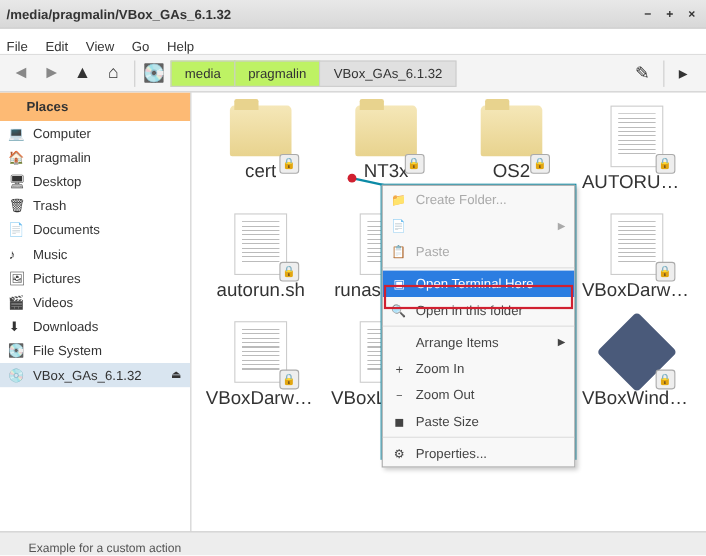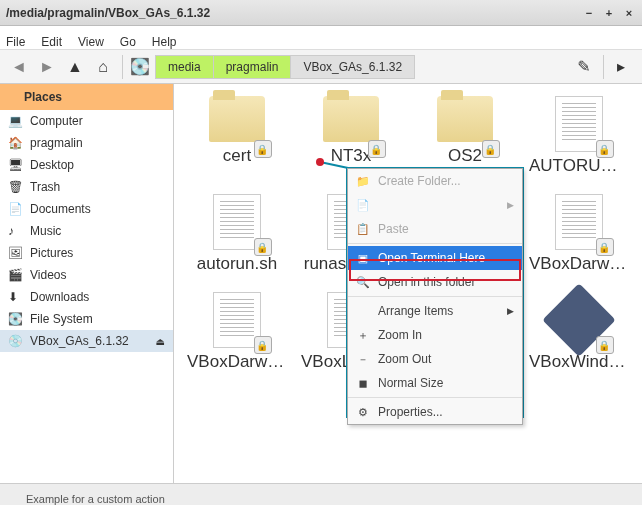--- a/index.html
+++ b/index.html
@@ -247,21 +247,21 @@
     <div class="ctx-item">
       <span class="ctx-icon">＋</span>
       <span>Zoom In</span>
     </div>
     <div class="ctx-item">
       <span class="ctx-icon">－</span>
       <span>Zoom Out</span>
     </div>
     <div class="ctx-item">
       <span class="ctx-icon">◼</span>
-      <span>Normal Size</span>
+      <span>Paste Size</span>
     </div>
     <div class="ctx-sep"></div>
     <div class="ctx-item">
       <span class="ctx-icon">⚙</span>
       <span>Properties...</span>
     </div>
   </div>
 
 <div class="callout-box" style="left:346px; top:167px; width:178px; height:251px;"></div>
 <div class="callout-hl" style="left:349px; top:259px; width:172px; height:22px;"></div>

